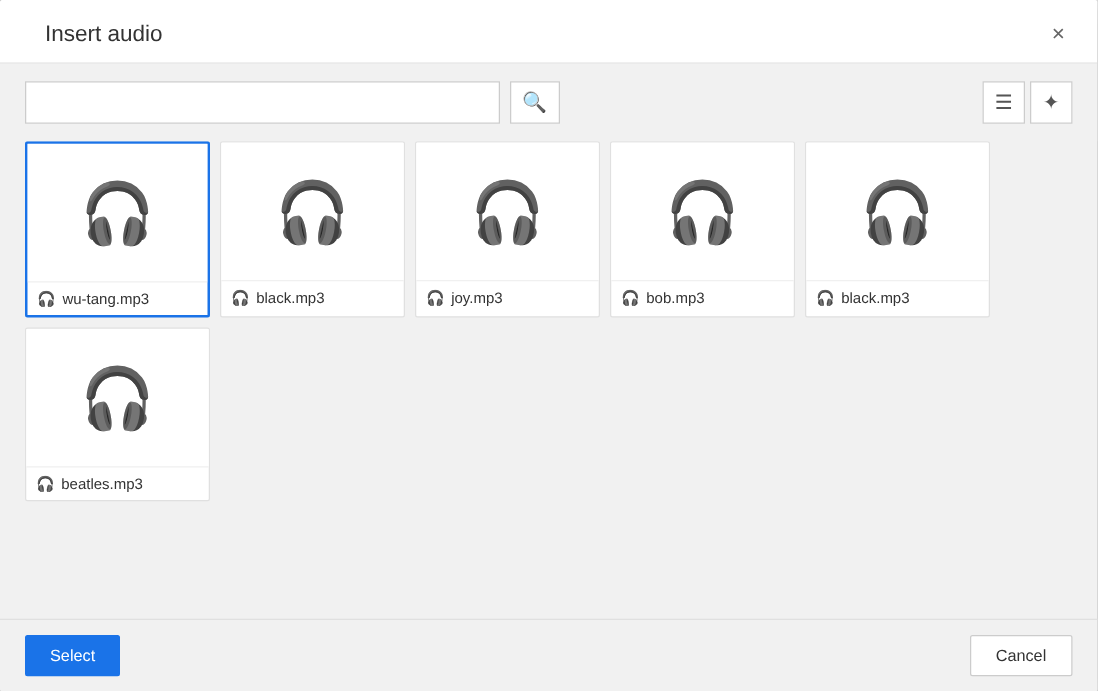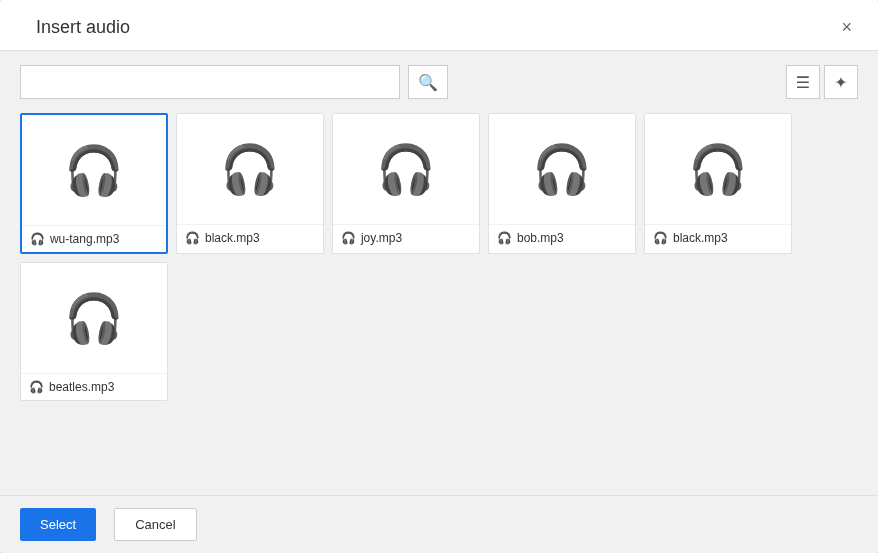--- a/index.html
+++ b/index.html
@@ -166,20 +166,21 @@
       font-size: 12px;
       color: #555;
     }
     .dialog-footer {
       background: #f1f1f1;
       padding: 12px 20px;
       display: flex;
       gap: 18px;
       border-top: 1px solid #e0e0e0;
       margin-top: auto;
+      justify-content: space-between;
     }
     .btn-select {
       background: #1a73e8;
       color: #fff;
       border: none;
       padding: 8px 20px;
       font-size: 13px;
       border-radius: 2px;
       cursor: pointer;
     }

